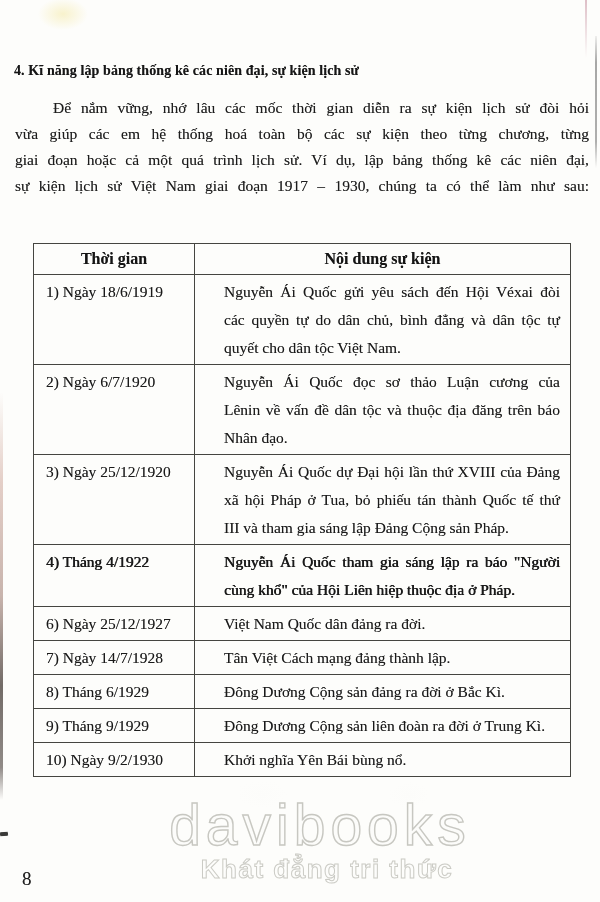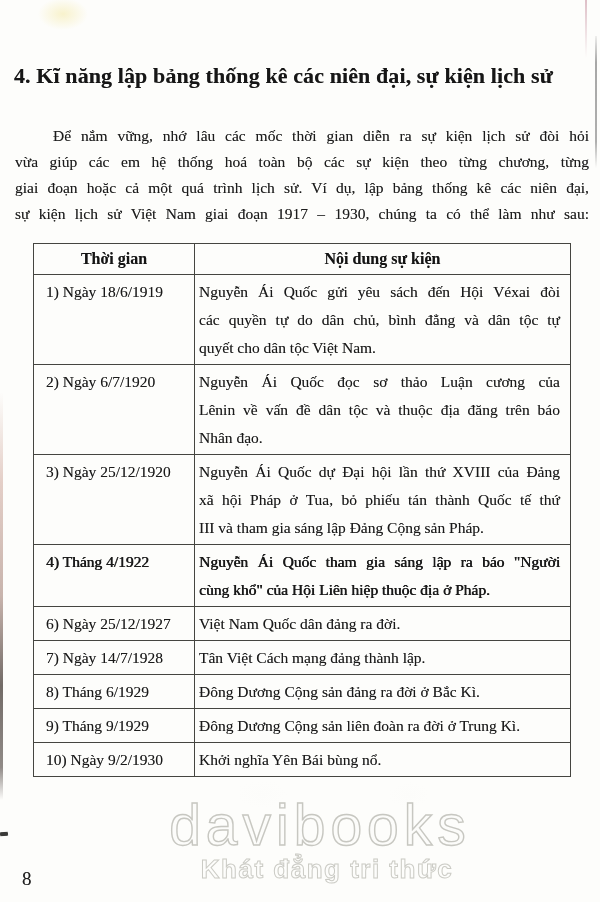--- a/index.html
+++ b/index.html
@@ -42,50 +42,50 @@
     filter:blur(.2px);
   }
   .fade-blob{position:absolute;z-index:4;pointer-events:none;}
   .blob1{left:236px;top:780px;width:52px;height:28px;
     background:radial-gradient(closest-side,rgba(252,252,250,.9),rgba(252,252,250,0));}
   .blob2{left:388px;top:782px;width:42px;height:26px;
     background:radial-gradient(closest-side,rgba(252,252,250,.95),rgba(252,252,250,0));}
   
   .heading{
     position:absolute;left:14px;top:63px;width:576px;
-    font-size:22px;font-weight:700;letter-spacing:.1px;
+    font-size:14px;font-weight:700;letter-spacing:.1px;
     color:#161616;
   }
   .intro{
     position:absolute;left:15px;top:95px;width:574px;
     font-size:15.5px;line-height:26px;color:#1c1c1c;
   }
   .pline{text-align:justify;text-align-last:justify;}
-  .pline.indent{padding-left:38px;margin-top:28px;}
+  .pline.indent{padding-left:38px;}
   
   .tbl{
     position:absolute;left:33px;top:243px;width:537px;
     border-collapse:collapse;table-layout:fixed;
     font-size:15.5px;color:#1a1a1a;
   }
   .tbl col.c1{width:161px;}
   .tbl col.c2{width:376px;}
   .tbl th,.tbl td{
     border:1.5px solid #454540;
     vertical-align:top;
   }
   .tbl th{
     font-size:16px;font-weight:700;color:#141414;
     padding:4px 2px 4px 2px;text-align:center;line-height:22px;
   }
   .tbl td.time{
     padding:3px 4px 2px 12px;line-height:28px;white-space:nowrap;
   }
   .tbl td.content{
-    padding:3px 10px 2px 4px;line-height:28px;
+    padding:3px 10px 2px 29px;line-height:28px;
   }
   .jline{text-align:justify;text-align-last:justify;}
   .cline{text-align:left;white-space:nowrap;}
   .tbl tbody tr:nth-child(4) td{          
     text-shadow:.45px 0 0 currentColor, 0 0 .4px rgba(20,20,20,.45);
   }
   
   .watermark{
     position:absolute;left:110px;top:791px;width:420px;
     text-align:center;z-index:6;pointer-events:none;

